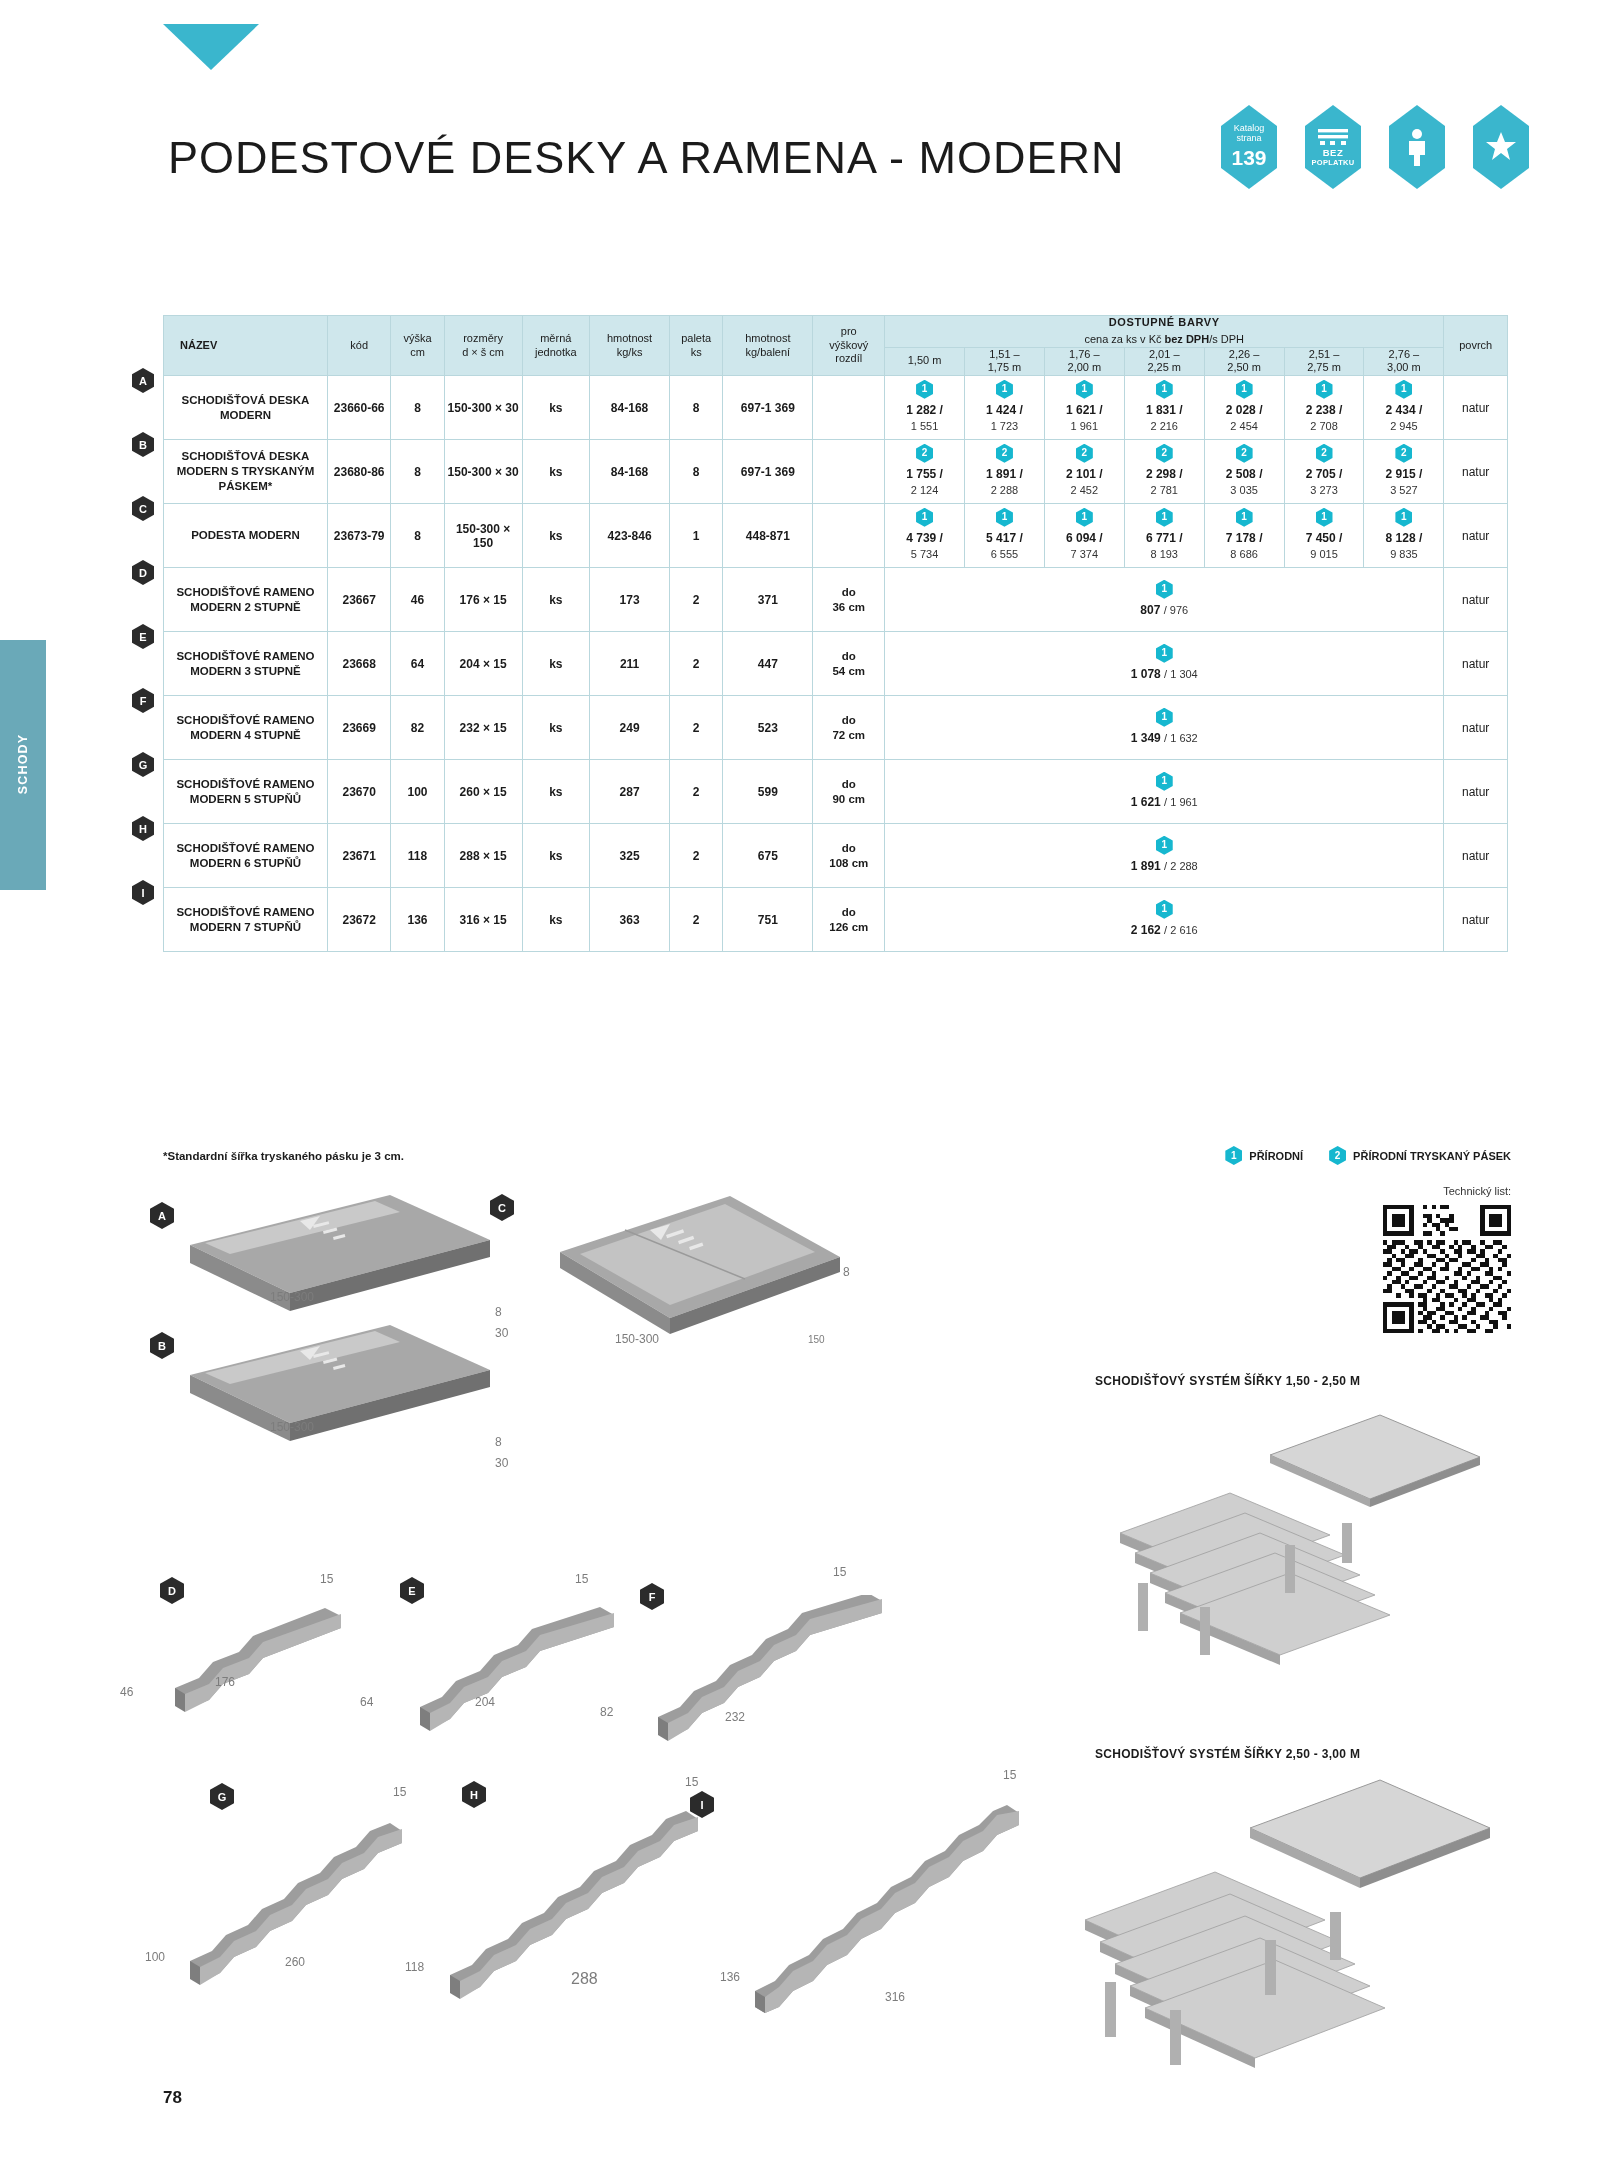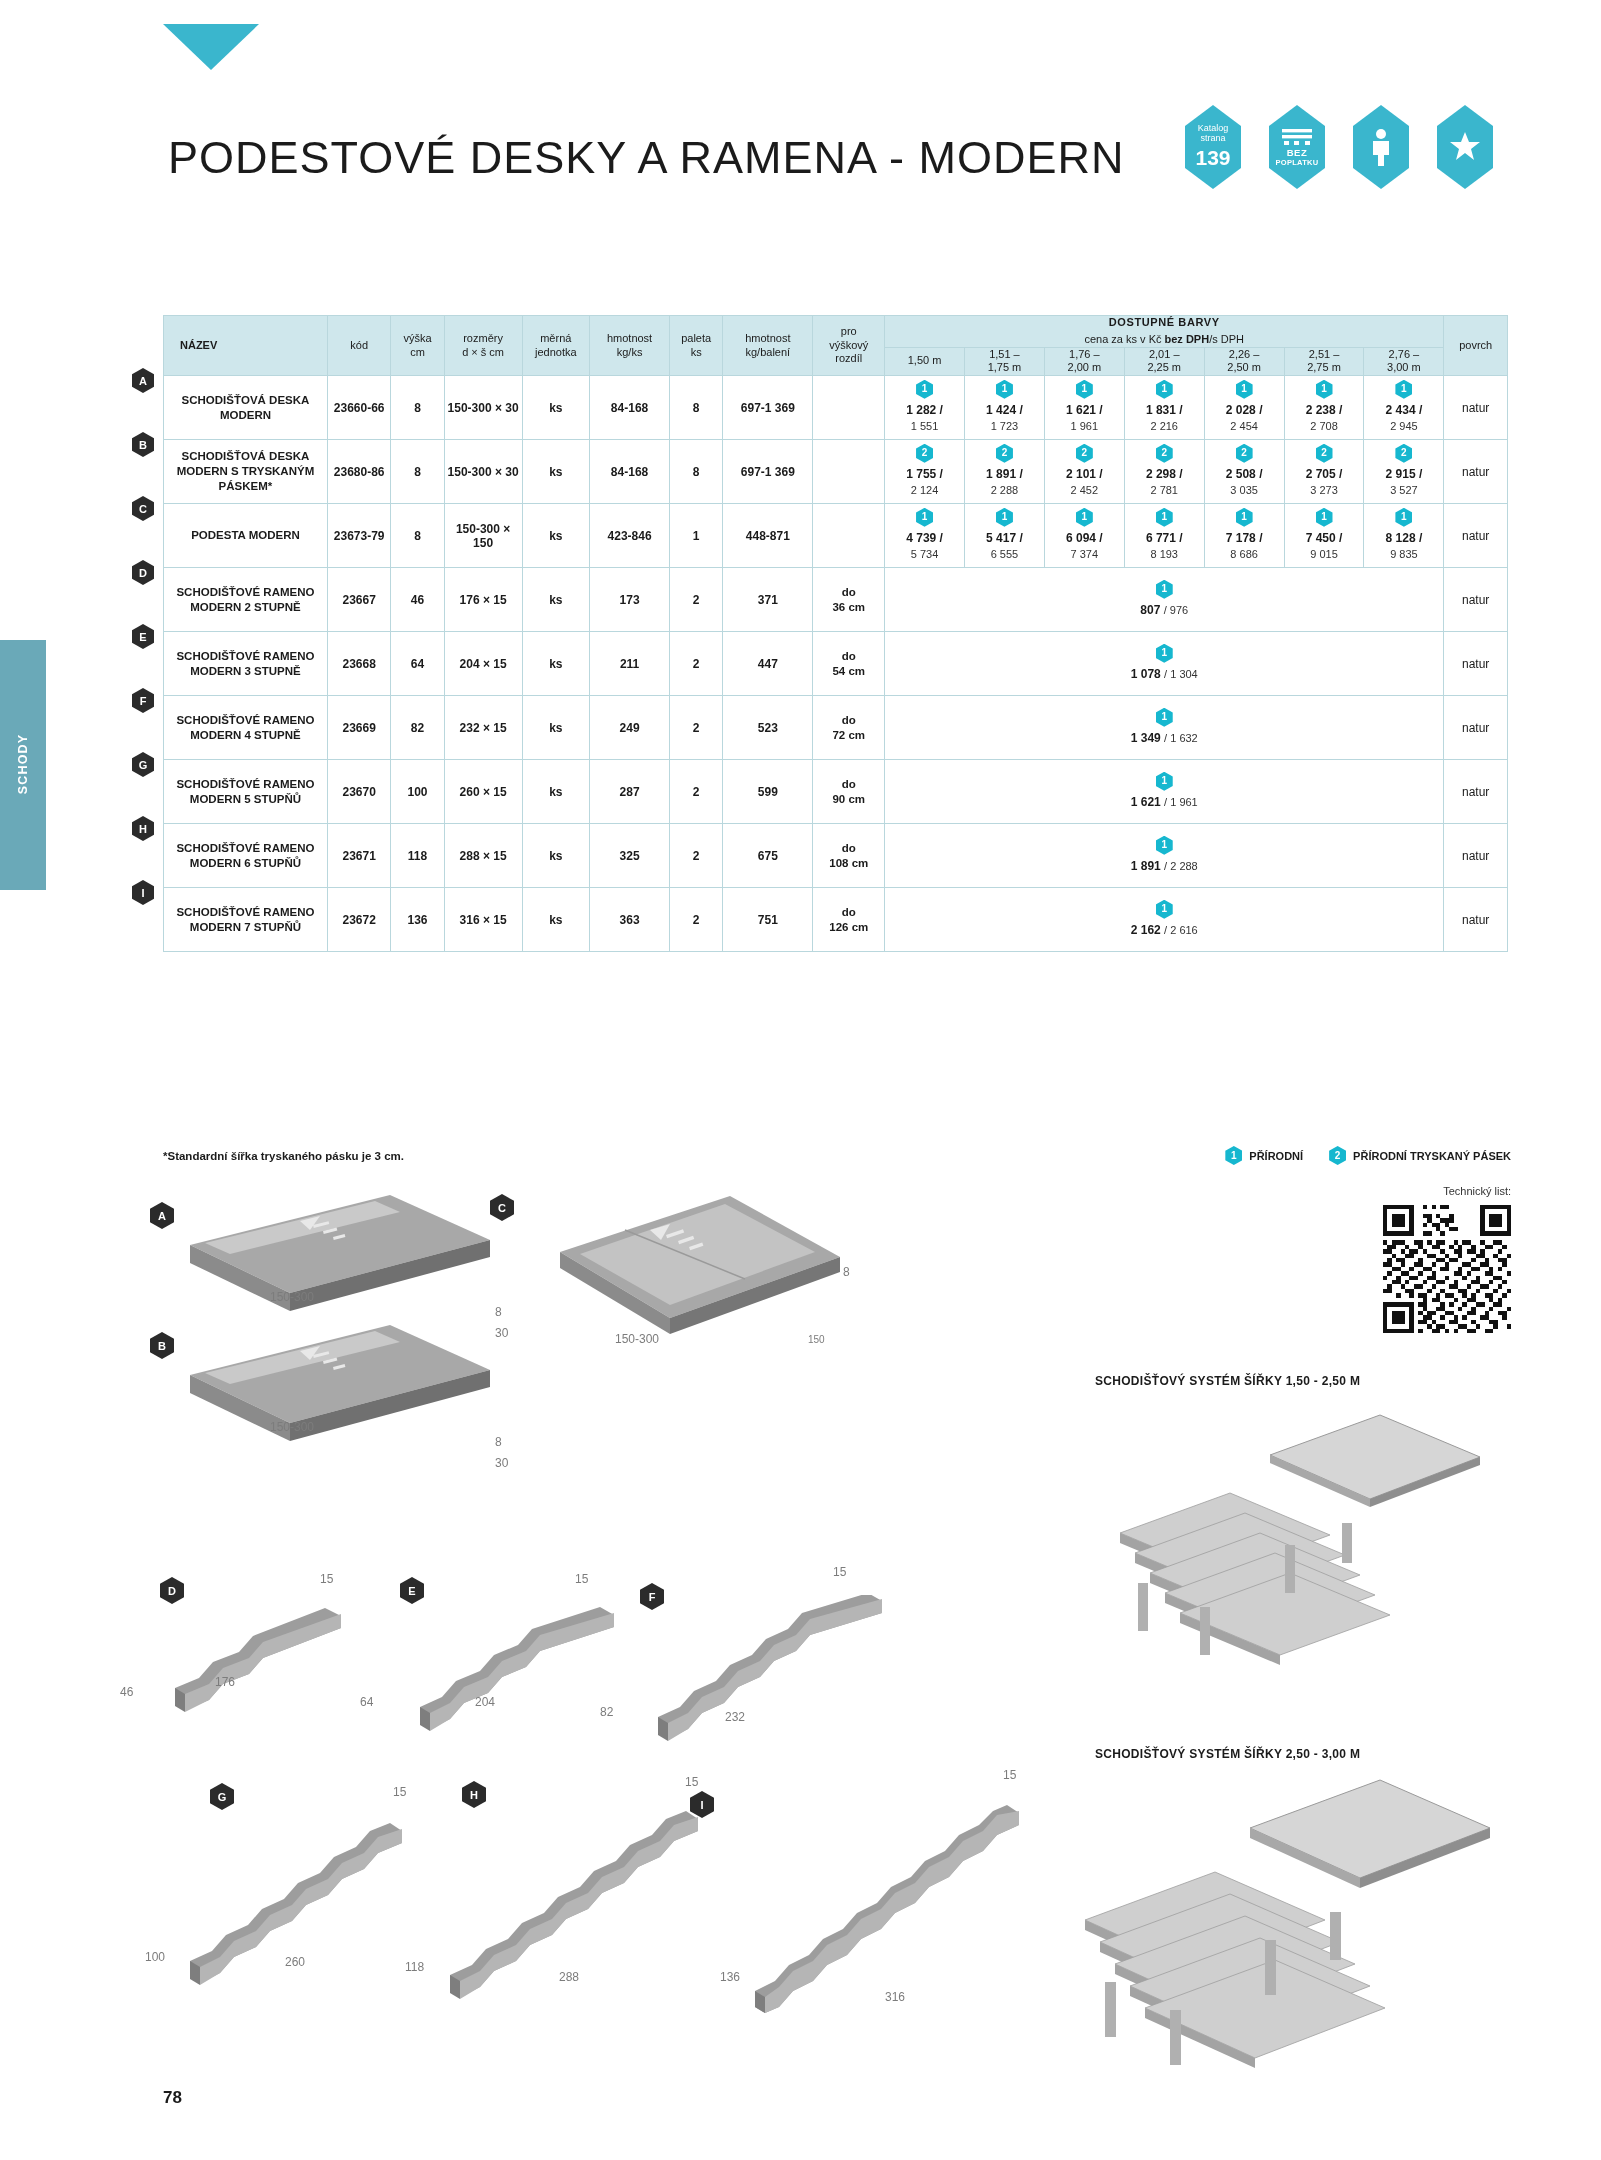--- a/index.html
+++ b/index.html
@@ -42,21 +42,21 @@
   .title .l2 { display:block; }
 
   
   .badges { position:absolute; right:90px; top:105px; display:flex; gap:10px; }
   .hexwrap { width:74px; height:84px; position:relative; }
   .hex {
     width:56px; height:84px;
     background:#3ab6cd;
     clip-path:polygon(50% 0%, 100% 25%, 100% 75%, 50% 100%, 0% 75%, 0% 25%);
     display:flex; flex-direction:column; align-items:center; justify-content:center;
-    color:#fff; text-align:center;
+    color:#fff; text-align:center;margin-left:36px;
   }
   .hex.kat { background:#3ab6cd; }
   .hex .kat-l1 { font-size:9px; line-height:1.1; }
   .hex .kat-num { font-size:21px; font-weight:bold; margin-top:2px; }
   .hex .bez1 { font-size:9.5px; font-weight:bold; letter-spacing:.5px;}
   .hex .bez2 { font-size:7.5px; font-weight:bold; letter-spacing:.3px;}
   .hex svg { display:block; }
 
   
   table.main {
@@ -841,21 +841,21 @@
 
 <div class="draw" style="left:440px; top:1795px;">
   <svg width="280" height="210" viewBox="0 0 280 210">
     <polygon points="10,180 32,170 46,154 68,144 82,128 104,118 118,102 140,92 154,76 176,66 190,50 212,40 226,24 246,16 258,24 258,36 234,46 220,62 198,72 184,88 162,98 148,114 126,124 112,140 90,150 76,166 54,176 40,192 20,202 10,196" fill="#9d9d9d"></polygon>
     <polygon points="10,180 20,186 20,204 10,198" fill="#7e7e7e"></polygon>
     <polygon points="20,186 40,176 54,160 76,150 90,134 112,124 126,108 148,98 162,82 184,72 198,56 220,46 234,30 258,22 258,36 234,46 220,62 198,72 184,88 162,98 148,114 126,124 112,140 90,150 76,166 54,176 40,192 20,204" fill="#b5b5b5"></polygon>
   </svg>
   <div class="marker" style="left:22px; top:-14px;">H</div>
   <div style="position:absolute;left:245px;top:-20px;color:#7c7c7c;font-size:12px">15</div>
   <div style="position:absolute;left:-35px;top:165px;color:#7c7c7c;font-size:12px">118</div>
-  <div style="position:absolute;left:119px;top:175px;color:#7c7c7c;font-size:12px">288</div>
+  <div style="position:absolute;left:131px;top:175px;color:#7c7c7c;font-size:16px">288</div>
 </div>
 
 <div class="draw" style="left:745px; top:1795px;">
   <svg width="290" height="220" viewBox="0 0 290 220">
     <polygon points="10,196 30,186 44,170 64,160 78,144 98,134 112,118 132,108 146,92 166,82 180,66 200,56 214,40 234,30 248,16 262,10 274,18 274,30 252,40 238,56 218,66 204,82 184,92 170,108 150,118 136,134 116,144 102,160 82,170 68,186 48,196 34,212 20,218 10,212" fill="#9d9d9d"></polygon>
     <polygon points="10,196 20,202 20,218 10,212" fill="#7e7e7e"></polygon>
     <polygon points="20,202 34,192 48,176 68,166 82,150 102,140 116,124 136,114 150,98 170,88 184,72 204,62 218,46 238,36 252,20 274,16 274,30 252,40 238,56 218,66 204,82 184,92 170,108 150,118 136,134 116,144 102,160 82,170 68,186 48,196 34,212 20,218" fill="#b5b5b5"></polygon>
   </svg>
   <div class="marker" style="left:-55px; top:-4px;">I</div>
   <div style="position:absolute;left:258px;top:-27px;color:#7c7c7c;font-size:12px">15</div>

